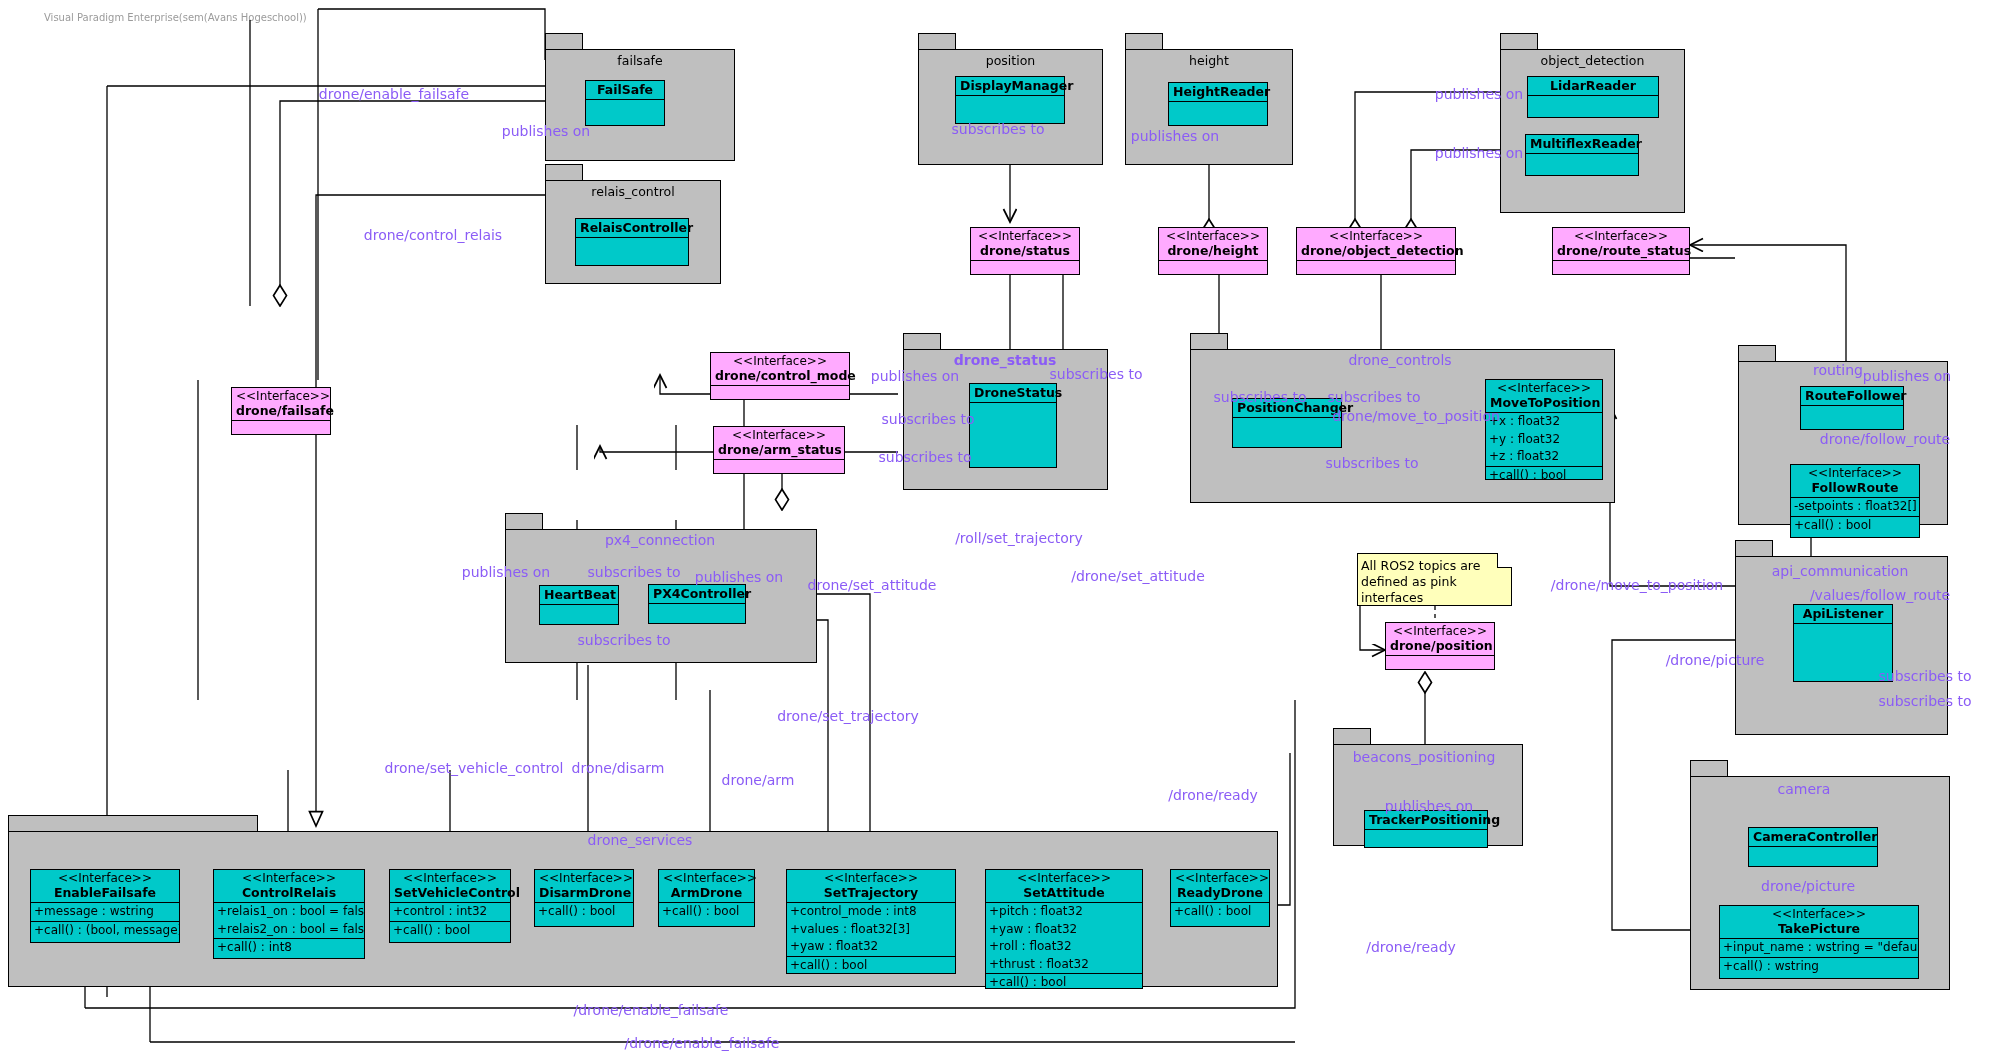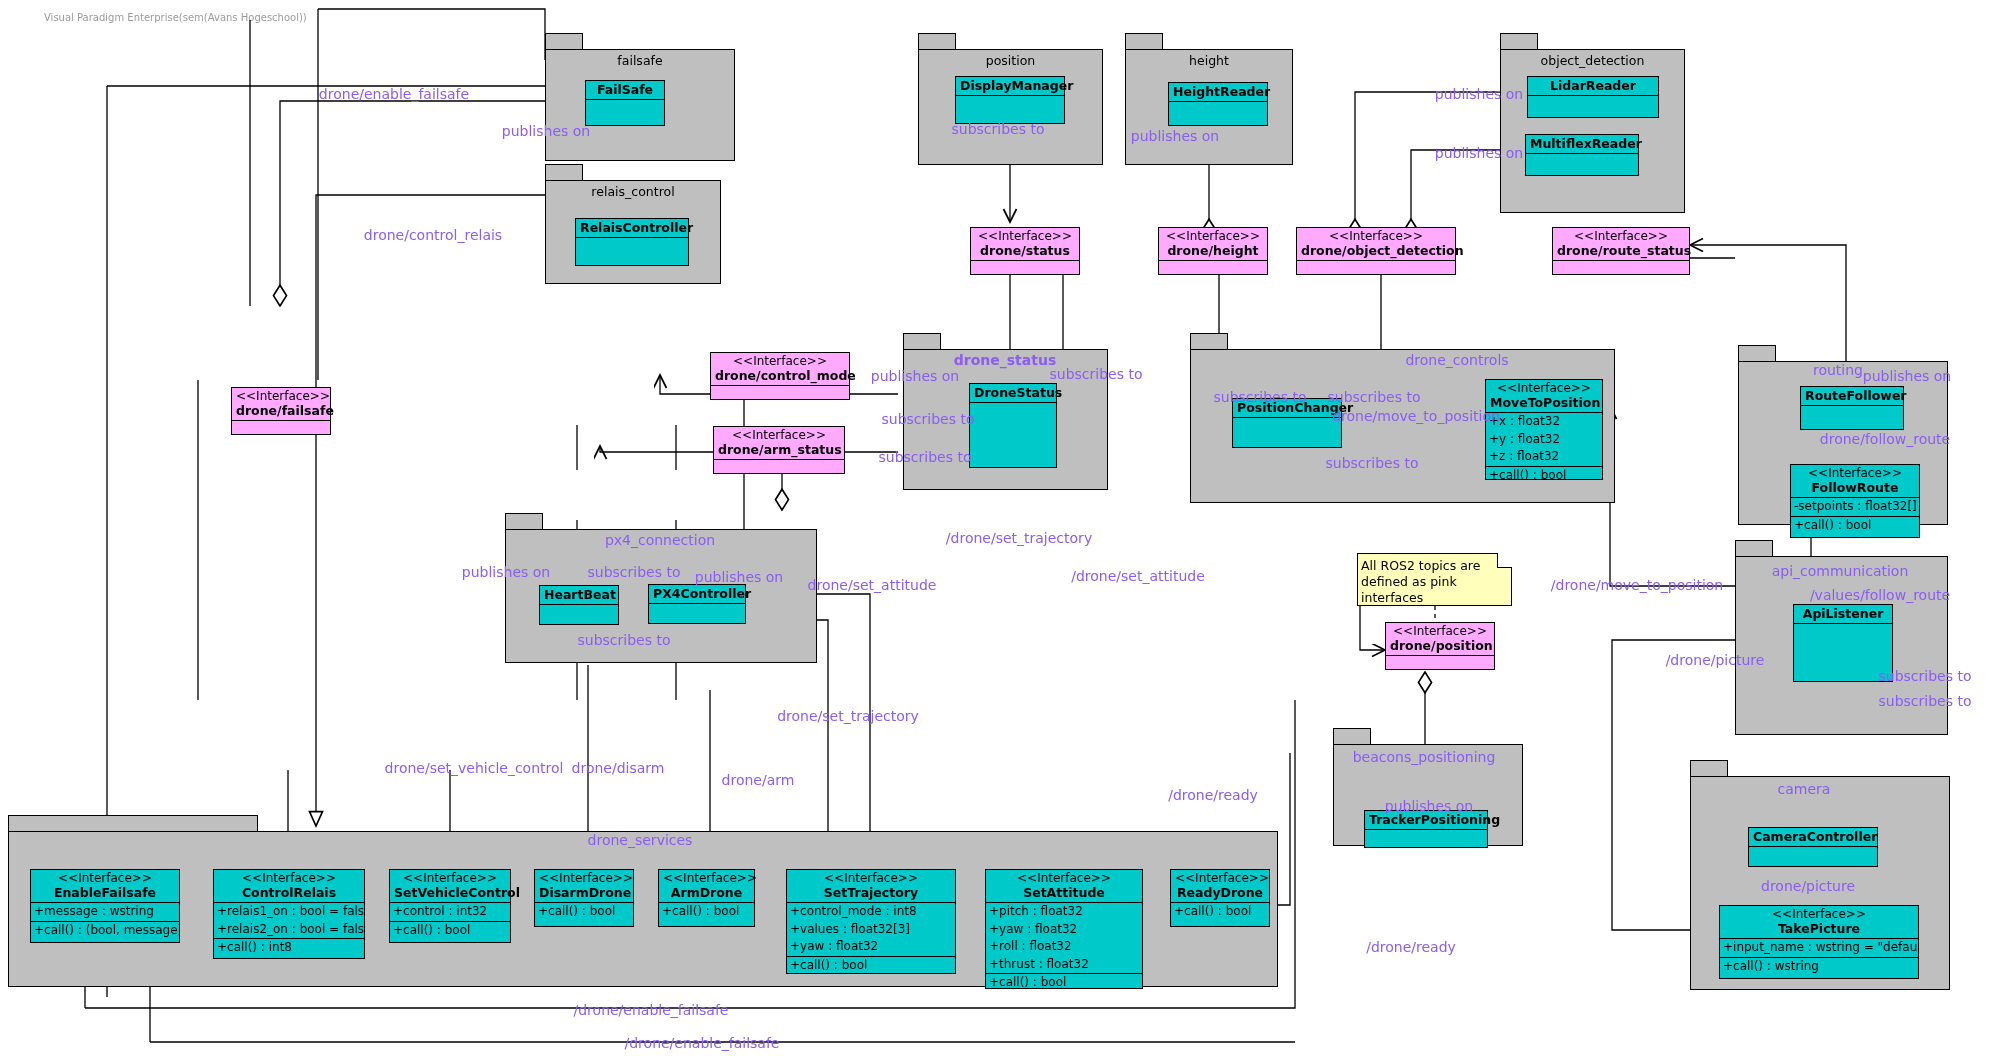--- a/index.html
+++ b/index.html
@@ -513,21 +513,21 @@
 
   <div class="note" style="left:1357px;top:553px;width:155px;height:53px;">
     <div class="fold"></div>
     <span>All ROS2 topics are defined as pink interfaces</span>
   </div>
   <svg style="position:absolute;left:0;top:0;width:1994px;height:1056px;pointer-events:none;z-index:9;">
     <path d="M1435,606 L1435,622" stroke="#000" stroke-width="1.3" stroke-dasharray="4,4" fill="none"></path>
   </svg>
 
   <div class="lbl ctr" style="left:1005px;top:353px;font-weight:bold;">drone_status</div>
-  <div class="lbl ctr" style="left:1457px;top:353px;">drone_controls</div>
+  <div class="lbl ctr" style="left:1400px;top:353px;">drone_controls</div>
   <div class="lbl ctr" style="left:1838px;top:363px;">routing</div>
   <div class="lbl ctr" style="left:1840px;top:564px;">api_communication</div>
   <div class="lbl ctr" style="left:660px;top:533px;">px4_connection</div>
   <div class="lbl ctr" style="left:1424px;top:750px;">beacons_positioning</div>
   <div class="lbl ctr" style="left:1804px;top:782px;">camera</div>
   <div class="lbl ctr" style="left:640px;top:833px;">drone_services</div>
 
   <div class="lbl ctr" style="left:394px;top:87px;">drone/enable_failsafe</div>
   <div class="lbl ctr" style="left:546px;top:124px;">publishes on</div>
   <div class="lbl ctr" style="left:433px;top:228px;">drone/control_relais</div>
@@ -553,21 +553,21 @@
   <div class="lbl ctr" style="left:1880px;top:588px;">/values/follow_route</div>
   <div class="lbl ctr" style="left:1925px;top:669px;">subscribes to</div>
   <div class="lbl ctr" style="left:1925px;top:694px;">subscribes to</div>
   <div class="lbl ctr" style="left:1680px;top:653px;margin-left:35px;">/drone/picture</div>
 
   <div class="lbl ctr" style="left:506px;top:565px;">publishes on</div>
   <div class="lbl ctr" style="left:634px;top:565px;">subscribes to</div>
   <div class="lbl ctr" style="left:739px;top:570px;">publishes on</div>
   <div class="lbl ctr" style="left:624px;top:633px;">subscribes to</div>
   <div class="lbl ctr" style="left:872px;top:578px;">drone/set_attitude</div>
-  <div class="lbl ctr" style="left:1019px;top:531px;">/drone/set_trajectory</div>
+  <div class="lbl ctr" style="left:1019px;top:531px;">/roll/set_trajectory</div>
   <div class="lbl ctr" style="left:1138px;top:569px;">/drone/set_attitude</div>
   <div class="lbl ctr" style="left:848px;top:709px;">drone/set_trajectory</div>
   <div class="lbl ctr" style="left:474px;top:761px;">drone/set_vehicle_control</div>
   <div class="lbl ctr" style="left:618px;top:761px;">drone/disarm</div>
   <div class="lbl ctr" style="left:758px;top:773px;">drone/arm</div>
   <div class="lbl ctr" style="left:1213px;top:788px;">/drone/ready</div>
   <div class="lbl ctr" style="left:1429px;top:799px;">publishes on</div>
   <div class="lbl ctr" style="left:1808px;top:879px;">drone/picture</div>
   <div class="lbl ctr" style="left:1411px;top:940px;">/drone/ready</div>
   <div class="lbl ctr" style="left:651px;top:1003px;">/drone/enable_failsafe</div>

